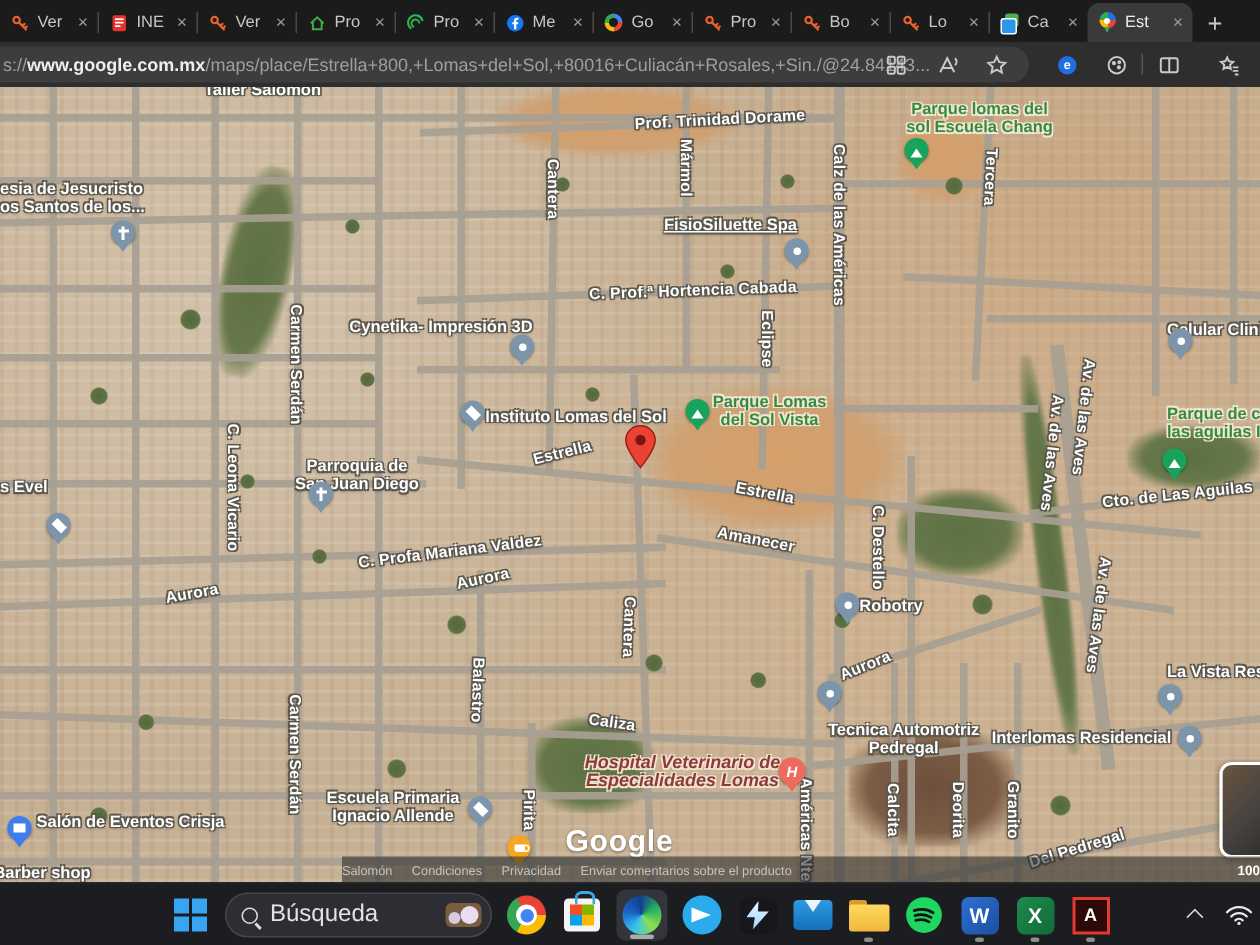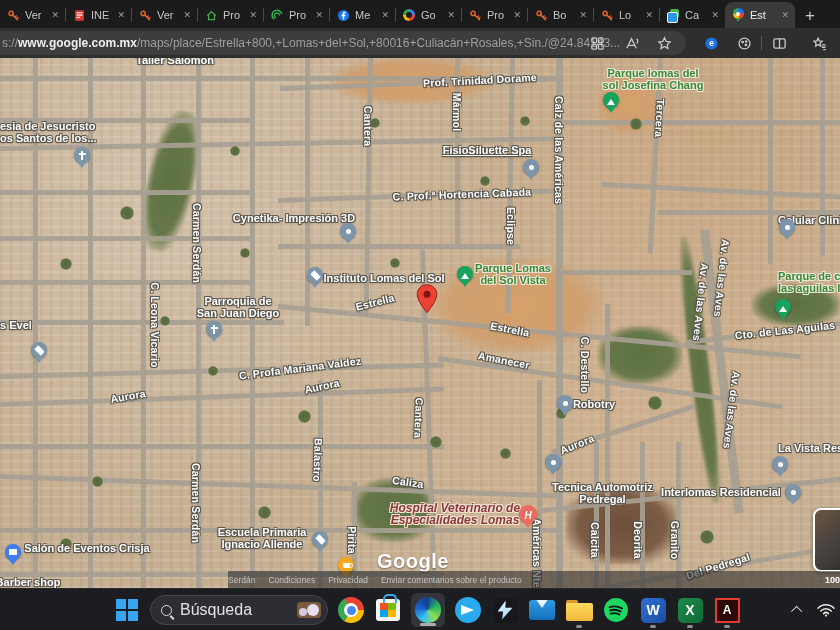--- a/index.html
+++ b/index.html
@@ -429,34 +429,34 @@
         <div class="ml poi-l" style="left: 487px; top: 92px; transform: translate(-50%, -50%); text-decoration: underline;">
           <div>FisioSiluette Spa</div>
         </div>
         <div class="ml poi-l" style="left: 294px; top: 160px; transform: translate(-50%, -50%);">
           <div>Cynetika- Impresión 3D</div>
         </div>
         <div class="ml poi-l" style="left: 0px; top: 74px; transform: translate(0px, -50%); text-align: left;">
           <div>esia de Jesucristo</div>
           <div>os Santos de los...</div>
         </div>
-        <div class="ml poi-l" style="left: 238px; top: 249px; transform: translate(-50%, -50%);">
+        <div class="ml poi-l" style="left: 238px; top: 259px; transform: translate(-50%, -50%);">
           <div>Parroquia de</div>
           <div>San Juan Diego</div>
         </div>
         <div class="ml poi-l" style="left: 384px; top: 220px; transform: translate(-50%, -50%);">
           <div>Instituto Lomas del Sol</div>
         </div>
         <div class="ml park-l" style="left: 513px; top: 216px; transform: translate(-50%, -50%);">
           <div>Parque Lomas</div>
           <div>del Sol Vista</div>
         </div>
         <div class="ml park-l" style="left: 653px; top: 21px; transform: translate(-50%, -50%);">
           <div>Parque lomas del</div>
-          <div>sol Josefina Chang</div>
+          <div>sol Escuela Chang</div>
         </div>
         <div class="ml poi-l" style="left: 778px; top: 162px; transform: translate(0px, -50%); text-align: left;">
           <div>Celular Clini</div>
         </div>
         <div class="ml park-l" style="left: 778px; top: 224px; transform: translate(0px, -50%); text-align: left;">
           <div>Parque de ce</div>
           <div>las aguilas In</div>
         </div>
         <div class="ml poi-l" style="left: 594px; top: 346px; transform: translate(-50%, -50%);">
           <div>Robotry</div>
@@ -601,21 +601,21 @@
       </div>
     <div id="gmarker" style="left: 427px; top: 260px;">
       <svg width="22" height="30" viewBox="0 0 22 30">
           <path d="M11 .8C5.4.8 1.2 5.1 1.2 10.4c0 6.8 9.8 18.3 9.8 18.3s9.8-11.5 9.8-18.3C20.8 5.1 16.6.8 11 .8z" fill="#EA4335" stroke="#9c1f12" stroke-width="1"></path>
           <circle cx="11" cy="10.3" r="3.5" fill="#7c150d"></circle>
         </svg>
     </div>
     <div id="watermark">Google</div>
     <div id="thumb"></div>
     <div id="attrib">
-      <span class="alink">Serdán</span>
+      <span class="alink">Salomón</span>
       <span class="alink">Condiciones</span>
       <span class="alink">Privacidad</span>
       <span class="alink">Enviar comentarios sobre el producto</span>
       <span class="scale">
           <span class="num">100</span>
         </span>
     </div>
   </div>
 
   <div id="taskbar">

